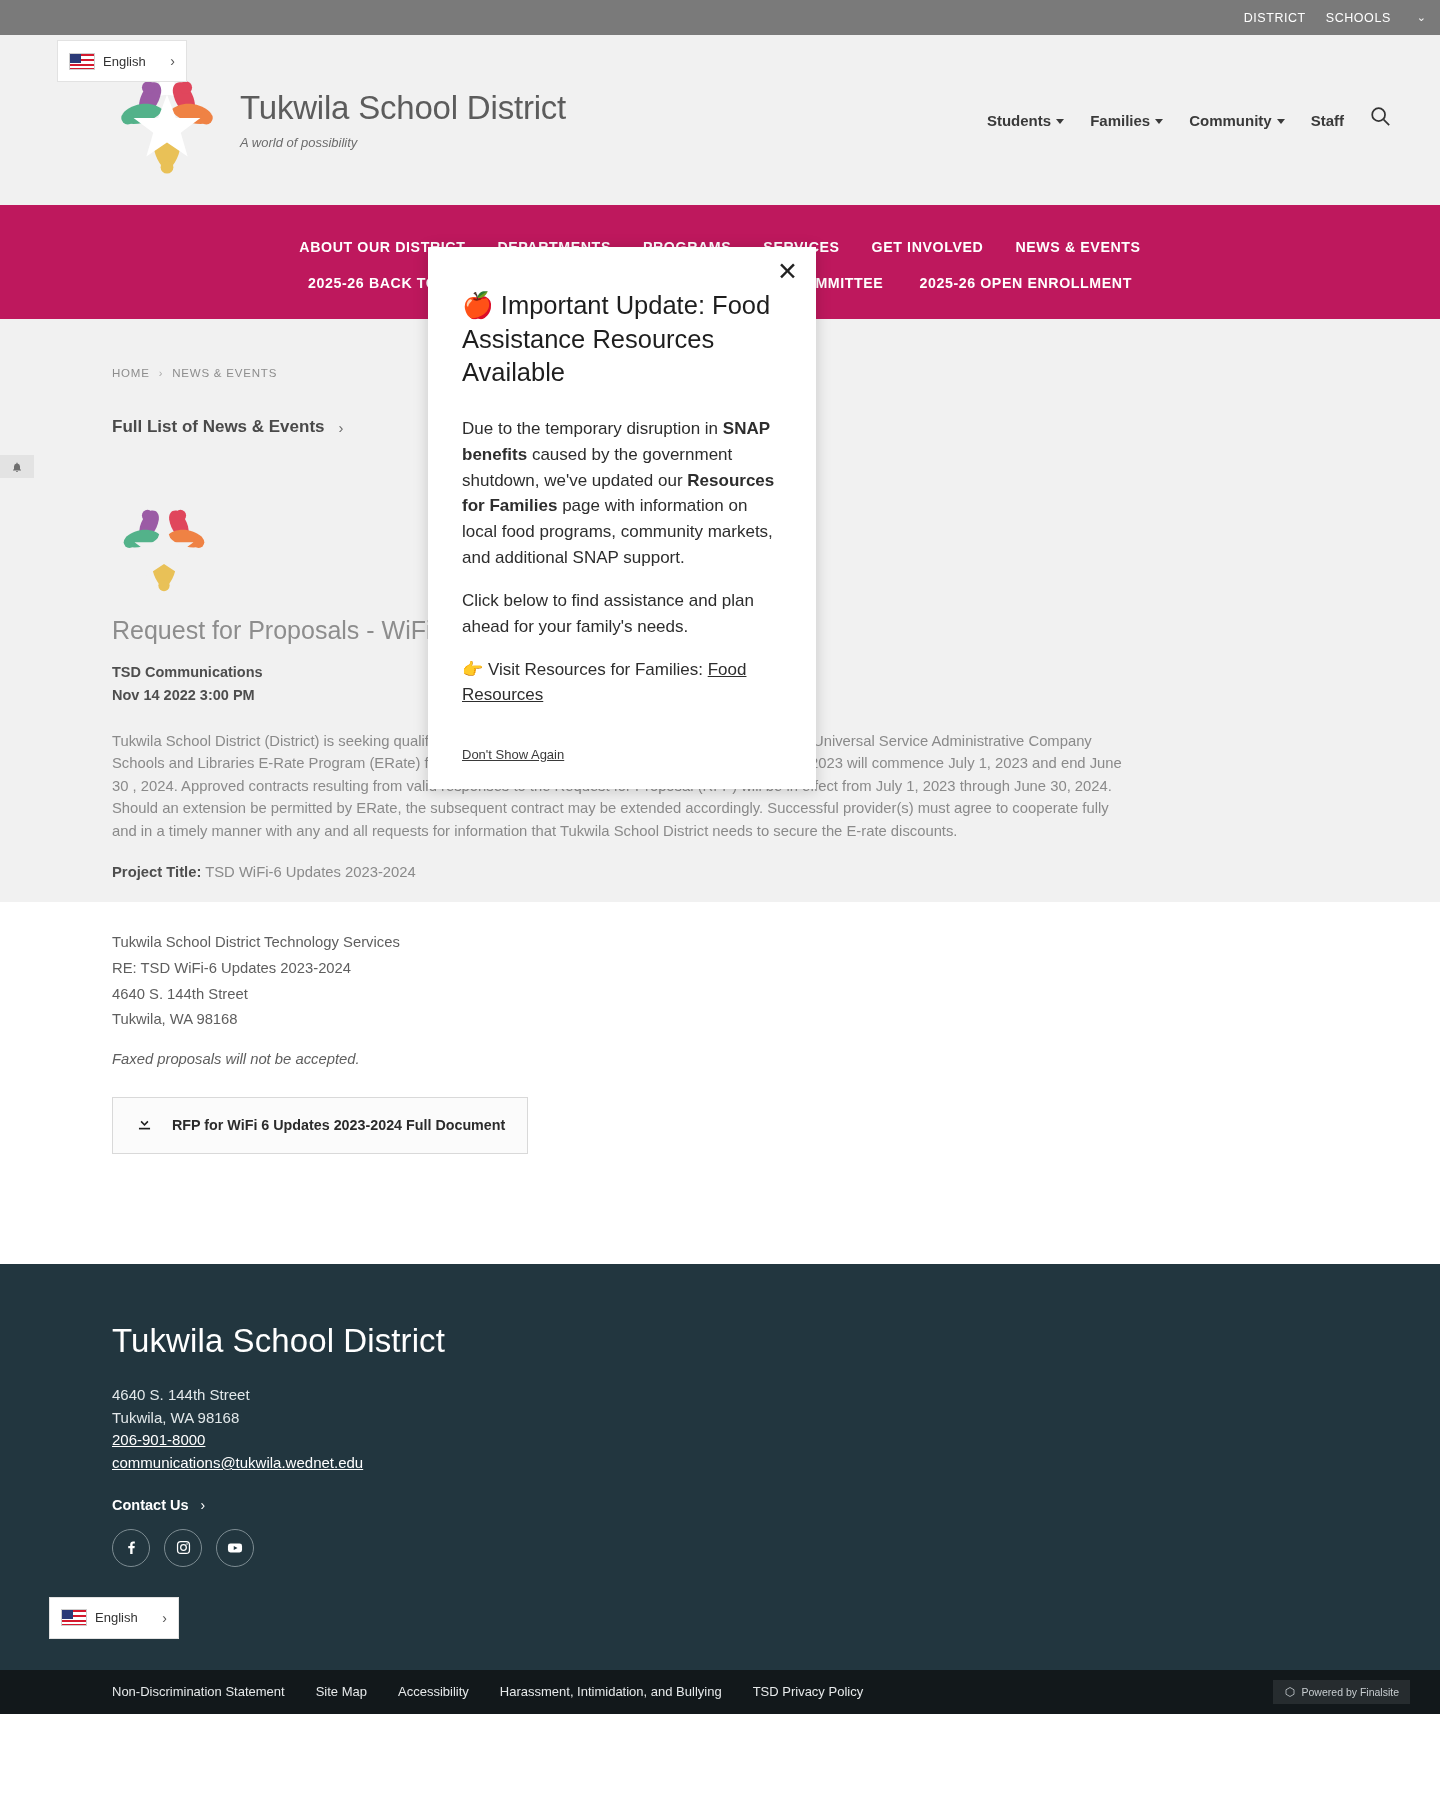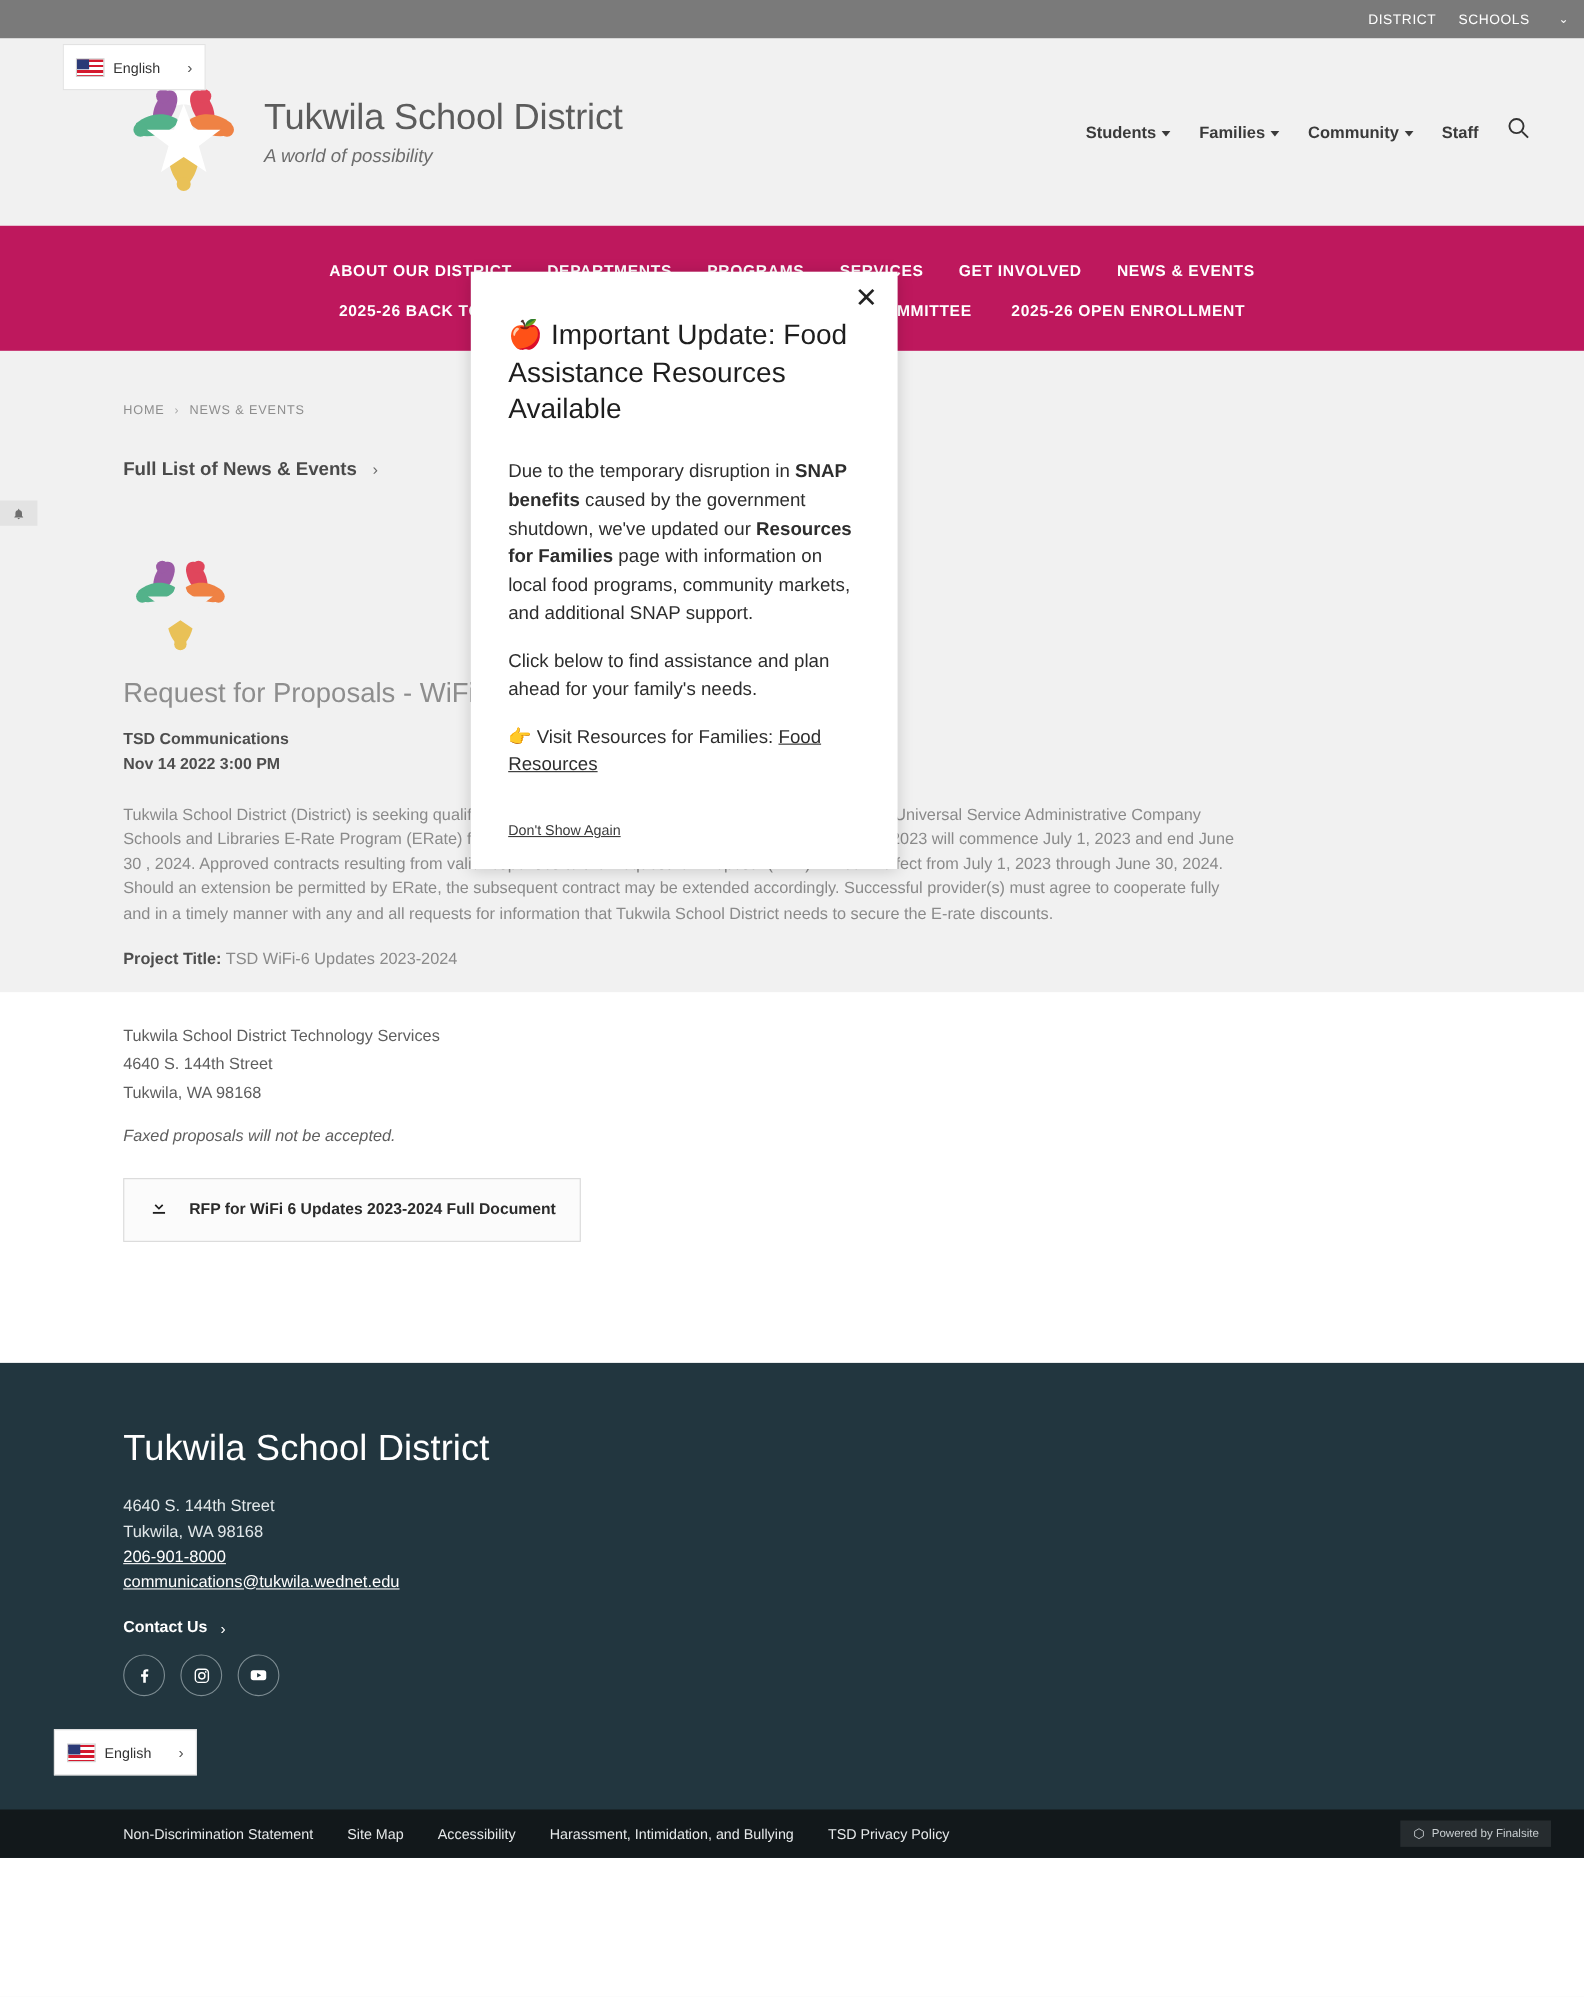--- a/index.html
+++ b/index.html
@@ -82,21 +82,21 @@
   }
   .star-logo { width: 118px; height: 118px; position: relative; flex: 0 0 118px; }
   .brand-title {
     font-size: 33px;
     color: #5c5c5c;
     font-weight: 400;
     letter-spacing: -.2px;
     line-height: 1.1;
   }
   .brand-tag {
-    font-size: 17px;
+    font-size: 13px;
     color: #6c6c6c;
     font-style: italic;
     margin-top: 8px;
   }
 
   .header-nav {
     margin-left: auto;
     display: flex;
     align-items: center;
     gap: 26px;
@@ -476,20 +476,21 @@
       <b>Project Title:</b>
       <span>TSD WiFi-6 Updates 2023-2024</span>
     </p>
 
 
   </div>
 
   <div class="white-block">
     <div class="addr">
       <div>Tukwila School District Technology Services</div>
+      <div>RE: TSD WiFi-6 Updates 2023-2024</div>
       <div>4640 S. 144th Street</div>
       <div>Tukwila, WA 98168</div>
     </div>
     <div class="faxed">Faxed proposals will not be accepted.</div>
 
     <a class="dl-btn" href="#">
       <span>
         <svg viewBox="0 0 24 24" width="19" height="19" fill="#1f1f1f">
           <path d="M12 3v9.2l-3.6-3.6-1.4 1.4L12 15l5-5-1.4-1.4L12 12.2V3z"></path>
           <rect x="5" y="17.4" width="14" height="2.1"></rect>

